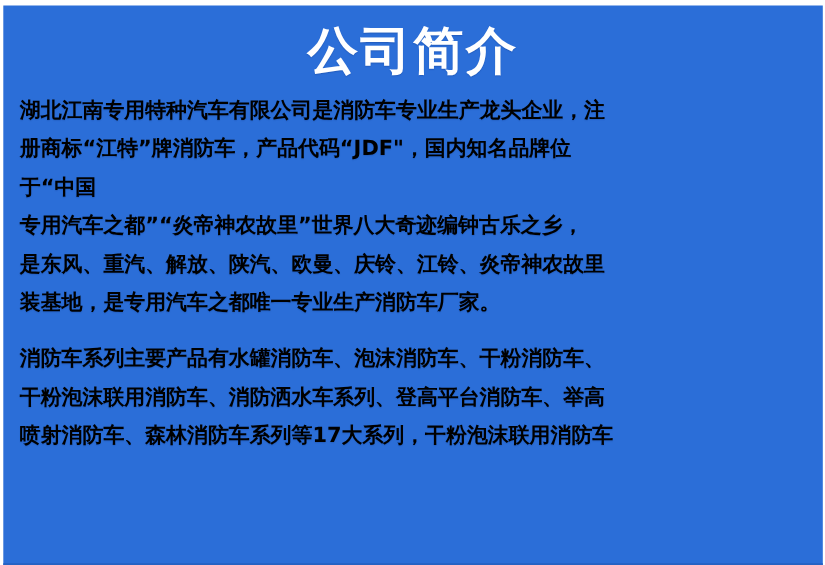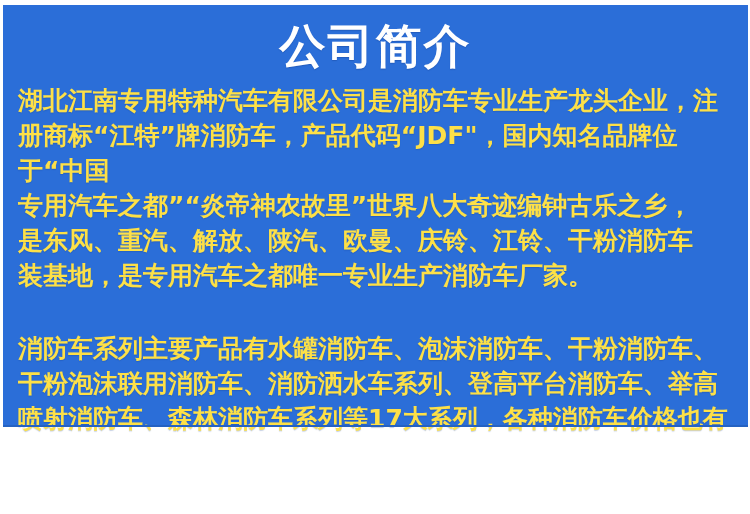--- a/index.html
+++ b/index.html
@@ -13,43 +13,43 @@
     width: 750px;
     height: 514px;
     background: #ffffff;
     overflow: hidden;
   }
   .panel {
     position: absolute;
     left: 3px;
     top: 5px;
     width: 745px;
-    height: 422px;
+    height: 509px;
     background: #2b6ed8;
   }
   .title {
     margin: 14px 0 0 0;
     text-align: center;
     color: #ffffff;
     font-size: 46px;
     line-height: 54px;
     font-weight: bold;
     letter-spacing: 2px;
     text-shadow: 0 1px 1px rgba(20, 60, 140, 0.35);
   }
   .content {
     margin: 10px 18px 0 15px;
-    color: #fde047;
+    color: #000000;
     font-weight: bold;
-    font-size: 25px;
+    font-size: 19px;
     line-height: 35px;
     text-shadow: 0 1px 1px rgba(20, 60, 140, 0.25);
   }
   .para { margin: 0; }
-  .para2 { margin-top: 38px; }
+  .para2 { margin-top: 16px; }
   .line { white-space: nowrap; }
   .bottom-edge {
     position: absolute;
     left: 0;
     bottom: 0;
     width: 100%;
     height: 2px;
     background: #2562c2;
   }
 </style>
@@ -61,27 +61,27 @@
 
     <h1 class="title">公司简介</h1>
 
     <div class="content">
 
       <div class="para">
         <div class="line">湖北江南专用特种汽车有限公司是消防车专业生产龙头企业，注</div>
         <div class="line">册商标“江特”牌消防车，产品代码“JDF"，国内知名品牌位</div>
         <div class="line">于“中国</div>
         <div class="line">专用汽车之都”“炎帝神农故里”世界八大奇迹编钟古乐之乡，</div>
-        <div class="line">是东风、重汽、解放、陕汽、欧曼、庆铃、江铃、干粉消防车</div>
+        <div class="line">是东风、重汽、解放、陕汽、欧曼、庆铃、江铃、炎帝神农故里</div>
         <div class="line">装基地，是专用汽车之都唯一专业生产消防车厂家。</div>
       </div>
 
       <div class="para para2">
         <div class="line">消防车系列主要产品有水罐消防车、泡沫消防车、干粉消防车、</div>
         <div class="line">干粉泡沫联用消防车、消防洒水车系列、登高平台消防车、举高</div>
-        <div class="line">喷射消防车、森林消防车系列等17大系列，各种消防车价格也有</div>
+        <div class="line">喷射消防车、森林消防车系列等17大系列，干粉泡沫联用消防车</div>
       </div>
 
     </div>
 
     <div class="bottom-edge"></div>
   </div>
 </div>
 
 </body></html>

